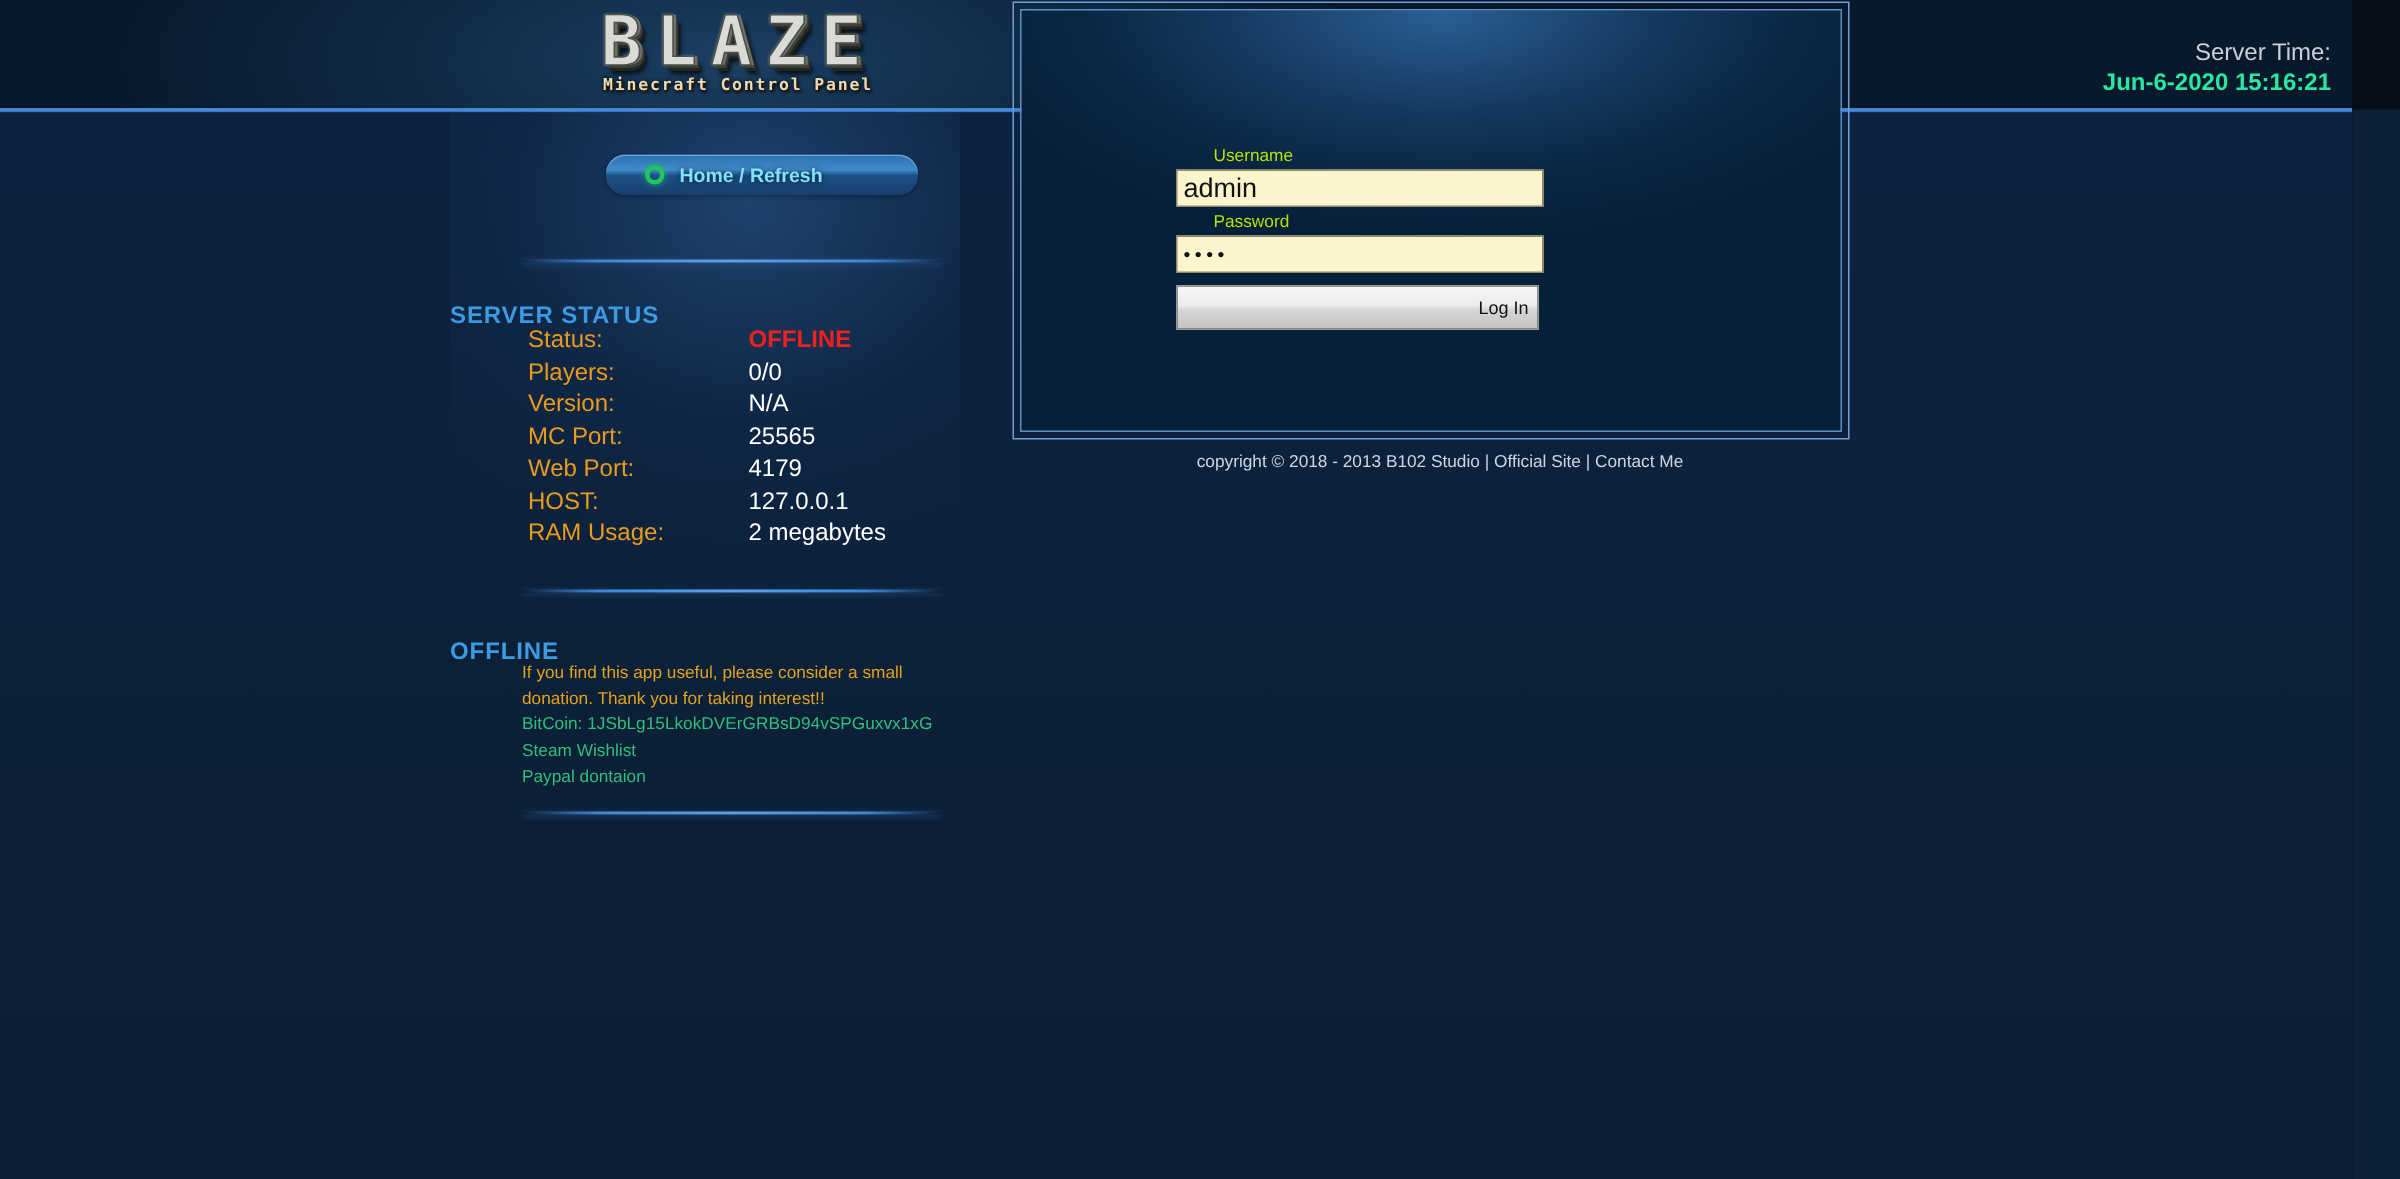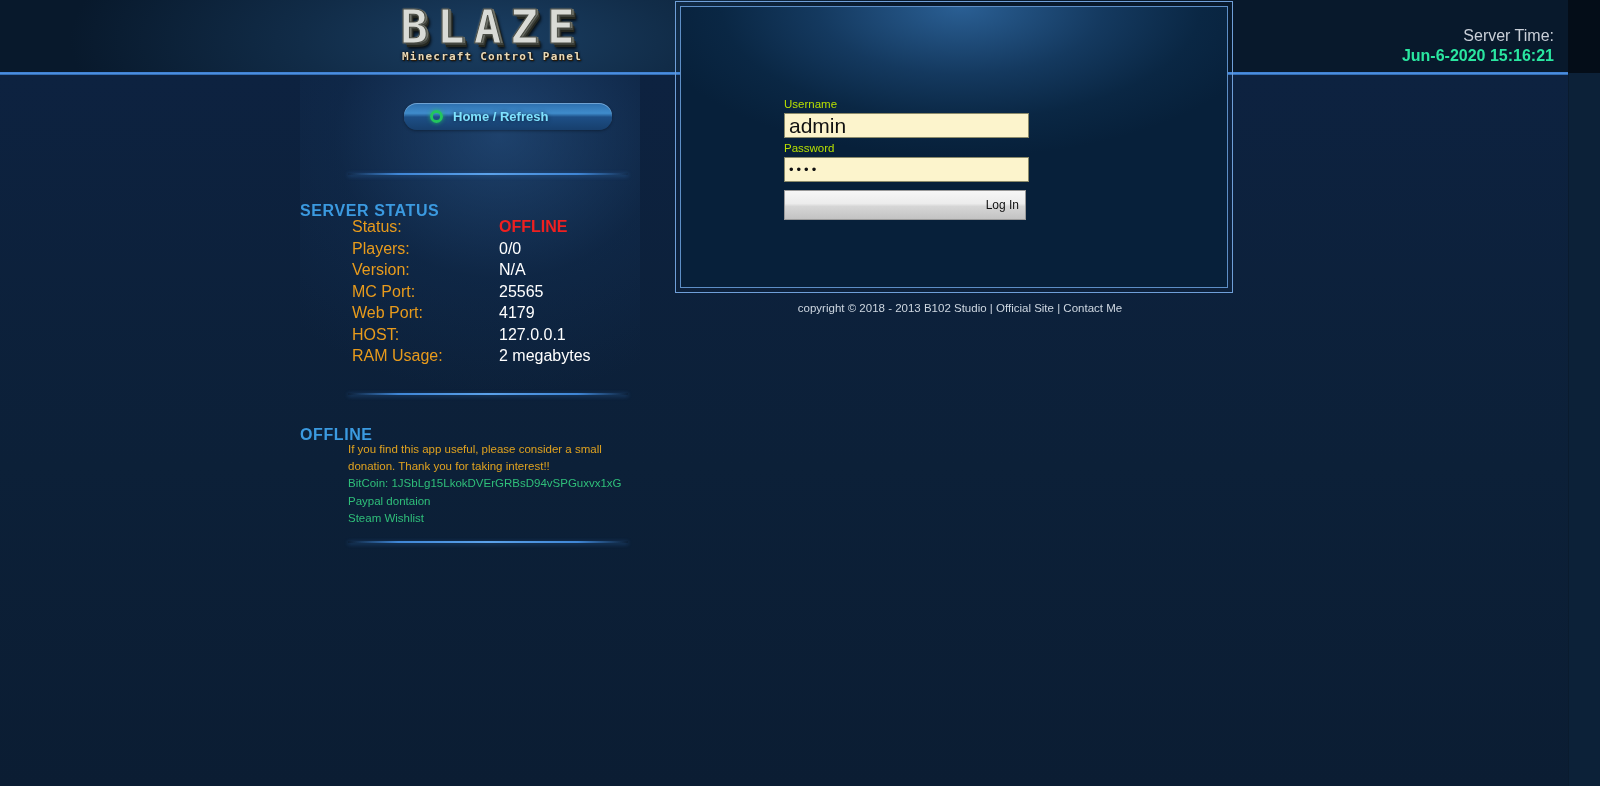--- a/index.html
+++ b/index.html
@@ -249,28 +249,29 @@
     position: absolute;
     left: 103px; top: 90px;
     width: 250px;
   }
   .field-label {
     display: block;
     font-size: 11.5px;
     color: #b8e000;
     line-height: 15px;
     margin-bottom: 1px;
+    margin-left: 25px;
   }
   .field-input {
     display: block;
     width: 245px; height: 25px;
     background: #fcf4cc;
     border: 1px solid #8a8a6a;
     font-family: "Liberation Sans", sans-serif;
-    font-size: 21px;
+    font-size: 18px;
     color: #111;
     padding: 0 4px;
     margin-bottom: 3px;
     outline: none;
   }
   .field-input.pwd {
     font-size: 13px;
     letter-spacing: 3px;
   }
   .login-button {
@@ -364,22 +365,22 @@
     </div>
 
     <div class="divider d2"></div>
 
     <div class="section-title support-title">OFFLINE</div>
 
     <div class="support-body">
       <div class="support-note">If you find this app useful, please consider a small</div>
       <div class="support-note">donation. Thank you for taking interest!!</div>
       <a class="support-link">BitCoin: 1JSbLg15LkokDVErGRBsD94vSPGuxvx1xG</a>
+      <a class="support-link">Steam Wishlist</a>
       <a class="support-link">Paypal dontaion</a>
-      <a class="support-link">Steam Wishlist</a>
     </div>
 
     <div class="divider d3"></div>
   </div>
 
   <div class="login-panel">
     <div class="login-inner">
       <div class="login-form">
         <label class="field-label">Username</label>
         <input class="field-input" type="text" value="admin" style="">

